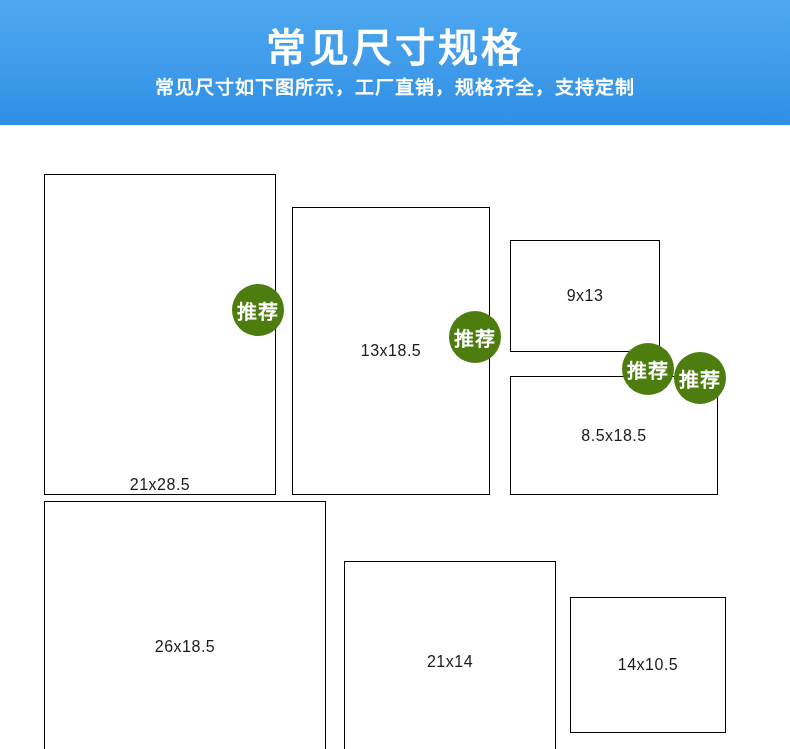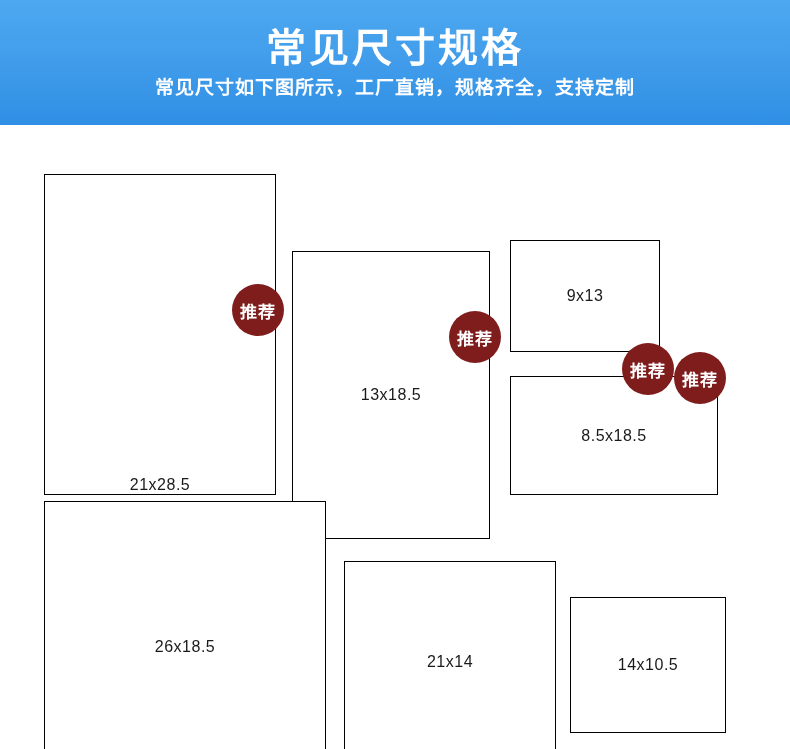--- a/index.html
+++ b/index.html
@@ -72,23 +72,23 @@
     font-size: 16px;
     color: #1a1a1a;
     letter-spacing: 0.5px;
     white-space: nowrap;
   }
   .badge {
     position: absolute;
     width: 52px;
     height: 52px;
     border-radius: 50%;
-    background: #7f1d1d;
+    background: #4d7c0f;
     color: #ffffff;
-    font-size: 17px;
+    font-size: 20px;
     font-weight: bold;
     display: flex;
     align-items: center;
     justify-content: center;
     letter-spacing: 1px;
     z-index: 5;
   }
 </style>
 </head>
 <body>
@@ -102,21 +102,21 @@
 
   <div class="diagram">
 
     <div class="size-box" style="left:44px; top:49px; width:232px; height:321px;align-items:flex-end;">
       <span class="size-label">21x28.5</span>
     </div>
     <div class="badge" style="left:232px; top:159px;">
       <span>推荐</span>
     </div>
 
-    <div class="size-box" style="left:292px; top:82px; width:198px; height:288px;margin-top:44px;">
+    <div class="size-box" style="left:292px; top:82px; width:198px; height:288px;">
       <span class="size-label">13x18.5</span>
     </div>
     <div class="badge" style="left:449px; top:186px;">
       <span>推荐</span>
     </div>
 
     <div class="size-box" style="left:510px; top:115px; width:150px; height:112px;">
       <span class="size-label">9x13</span>
     </div>
     <div class="badge" style="left:622px; top:218px;">

